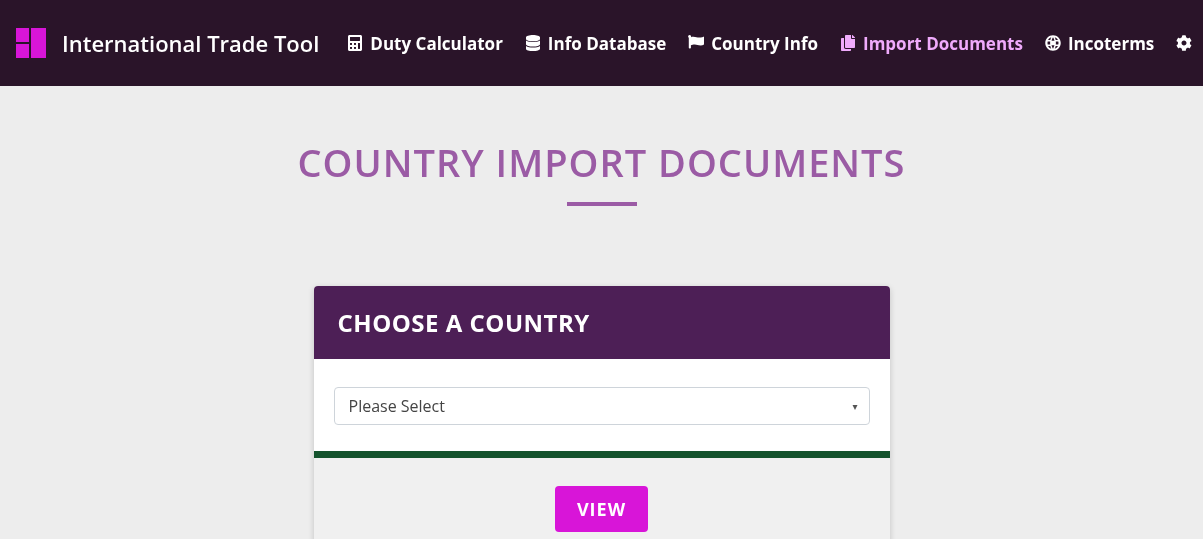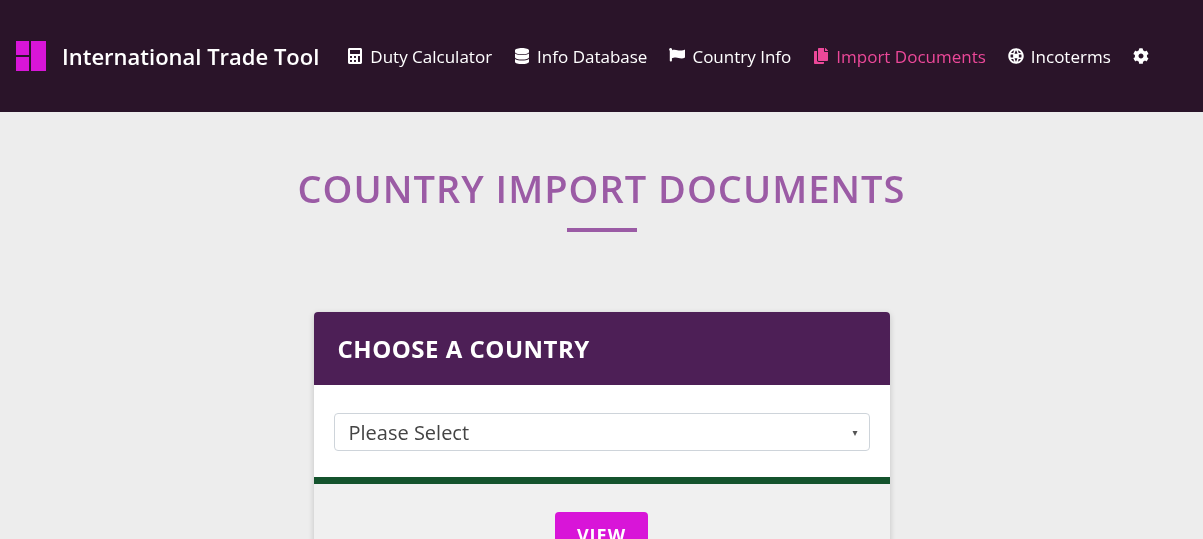--- a/index.html
+++ b/index.html
@@ -9,21 +9,21 @@
     }
     body {
       font-family: "Open Sans", -apple-system, BlinkMacSystemFont, "Segoe UI", Roboto, sans-serif;
       background: #ededed;
       width: 1203px;
       height: 539px;
       overflow: hidden;
     }
     .navbar {
       background: #2a1429;
-      height: 112px;
+      height: 86px;
       display: flex;
       align-items: center;
       padding: 0 12px;
     }
     .logo {
       width: 30px;
       height: 30px;
       margin-right: 16px;
       margin-left: 4px;
       display: grid;
@@ -48,26 +48,26 @@
       display: flex;
       align-items: center;
       gap: 22px;
     }
     .nav-item {
       display: flex;
       align-items: center;
       gap: 7px;
       color: #ffffff;
       font-size: 17px;
-      font-weight: 400;
+      font-weight: 700;
       cursor: pointer;
       white-space: nowrap;
     }
     .nav-item.active {
-      color: #ec4899;
+      color: #f0abfc;
     }
     .nav-icon {
       display: inline-flex;
       align-items: center;
       justify-content: center;
     }
     .nav-icon svg {
       width: 16px;
       height: 16px;
       fill: currentColor;
@@ -122,21 +122,21 @@
     }
     .select-wrap {
       position: relative;
     }
     .select {
       width: 100%;
       height: 38px;
       border: 1px solid #ced4da;
       border-radius: 4px;
       padding: 0 30px 0 14px;
-      font-size: 20px;
+      font-size: 16px;
       color: #444;
       background: #ffffff;
       appearance: none;
       -webkit-appearance: none;
       cursor: pointer;
       font-family: inherit;
     }
     .select-caret {
       position: absolute;
       right: 12px;

